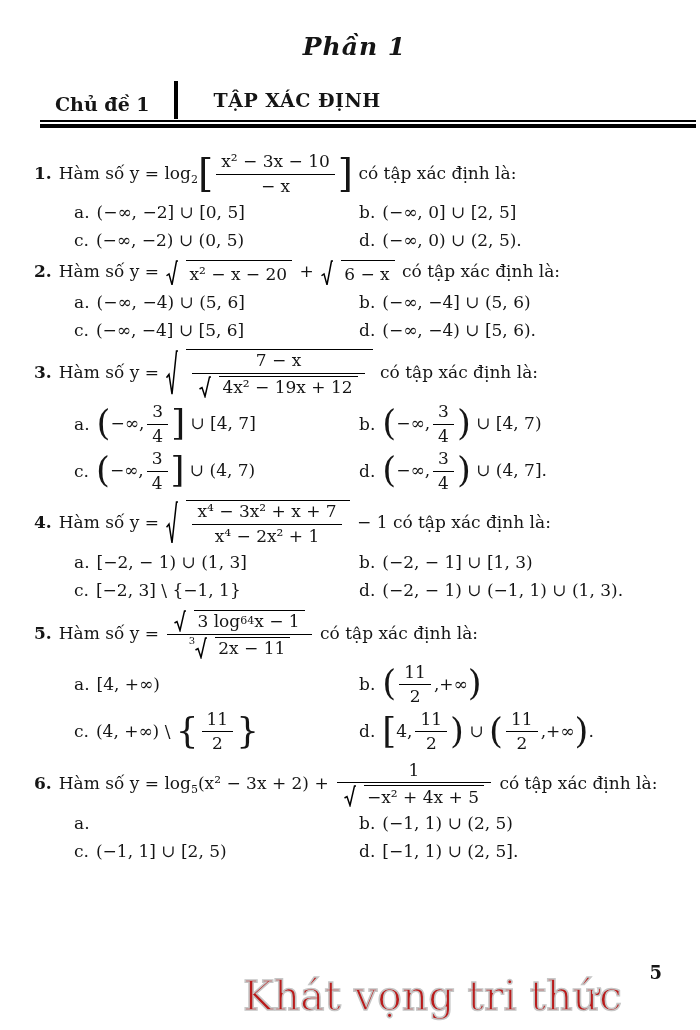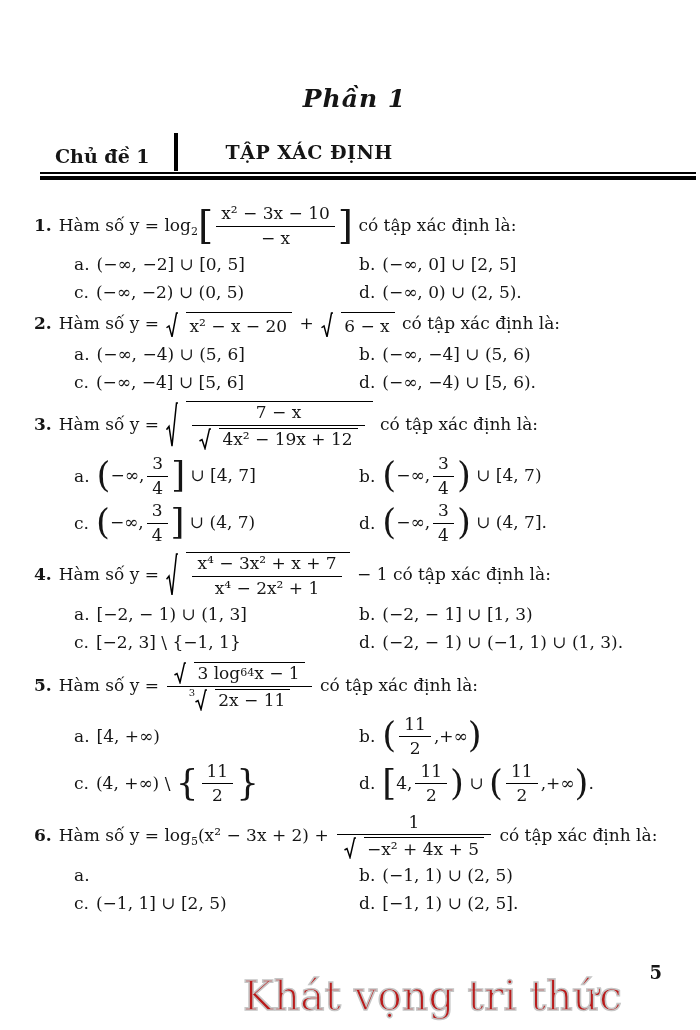--- a/index.html
+++ b/index.html
@@ -9,21 +9,21 @@
     width: 700px;
     height: 1030px;
     background: #ffffff;
     font-family: "DejaVu Serif", "Liberation Serif", serif;
     color: #151515;
     font-size: 17px;
     overflow: hidden;
   }
   
   .part-label {
-    padding-top: 84px;
+    padding-top: 32px;
     text-align: center;
     font-size: 25px;
     font-weight: 700;
     font-style: italic;
     letter-spacing: 1px;
     margin-left: 9px;
   }
   .main-title {
     margin-top: 6px;
     text-align: center;
@@ -41,21 +41,21 @@
   .sh-chude { font-weight: 700; font-size: 19px; margin-top: 8px; }
   .sh-divider {
     width: 4px;
     background: #000;
     align-self: stretch;
     margin-left: 24px;
   }
   .sh-title {
     font-weight: 700;
     font-size: 19px;
-    margin-left: 48px;
+    margin-left: 36px;
     letter-spacing: .5px;
   }
   .sh-rule { margin: 1px 4px 0 40px; border-top: 2px solid #000; }
   .sh-rule-thick { height: 4.5px; background: #000; margin-top: 1.5px; }
 
   
   .content { position: relative; z-index: 1; margin: 24px 35px 0 34px; }
   .question { margin-bottom: 7px; }
   .q-line { line-height: 1.45; }
   .q-num { font-weight: 700; margin-right: 7px; }

